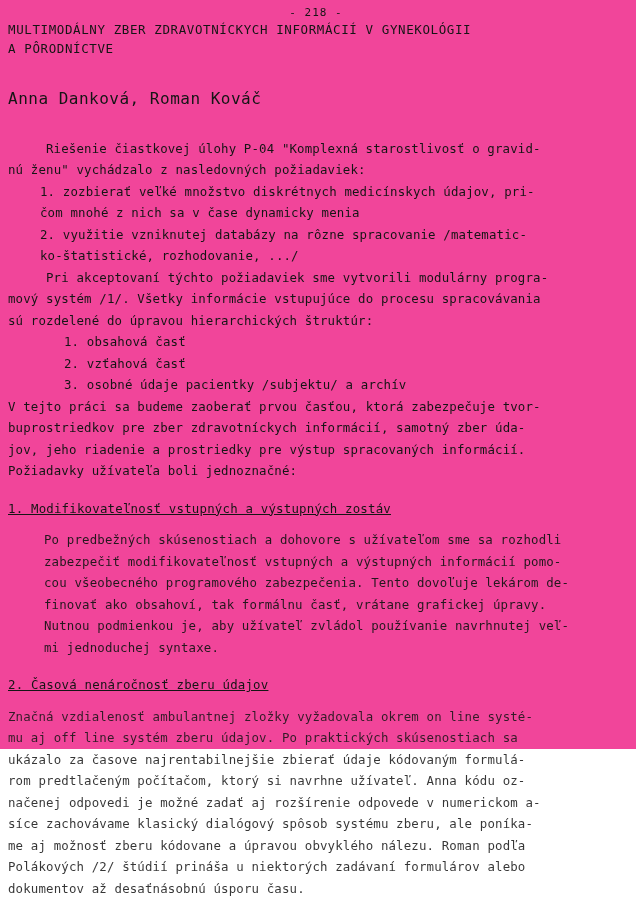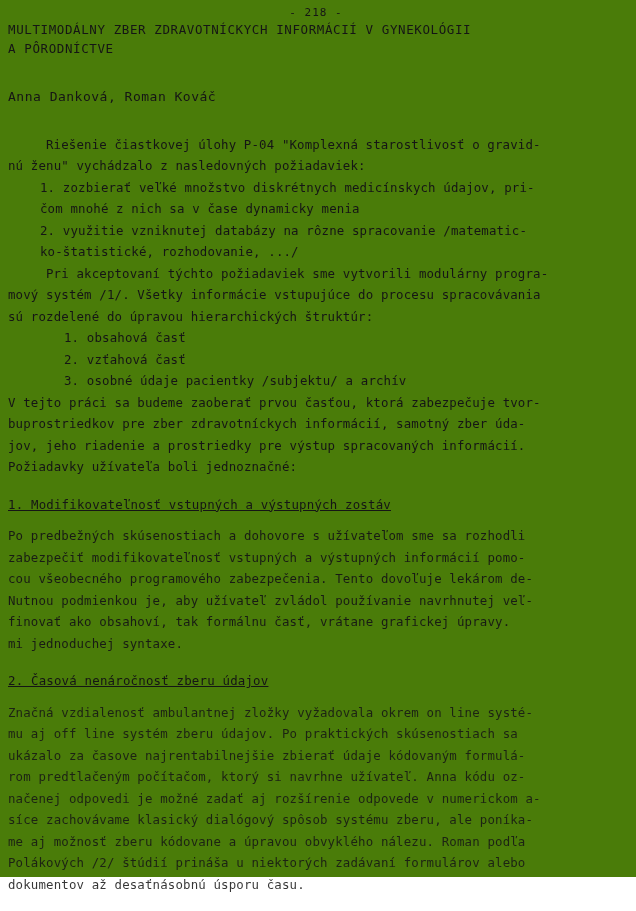--- a/index.html
+++ b/index.html
@@ -10,22 +10,22 @@
   body {
     width: 636px;
     height: 911px;
     overflow: hidden;
     font-family: "DejaVu Sans Mono", monospace;
     color: #1a1a1a;
   }
   .page {
     position: relative;
     width: 636px;
-    height: 877px;
-    background: #4d7c0f;
+    height: 749px;
+    background: #ec4899;
     padding: 4px;
     box-sizing: border-box;
     filter: contrast(1.05);
   }
   .inner {
     position: absolute;
     left: 8px;
     top: 6px;
     width: 616px;
   }
@@ -39,21 +39,21 @@
   .title {
     font-size: 12.5px;
     letter-spacing: 0.6px;
     line-height: 1.55;
     font-family: "DejaVu Sans Mono", monospace;
     margin: 0;
     font-weight: 500;
     text-transform: uppercase;
   }
   .authors {
-    font-size: 13px;
+    font-size: 16px;
     letter-spacing: 0.5px;
     margin-top: 30px;
     font-family: "DejaVu Sans Mono", monospace;
   }
   .body-text {
     margin-top: 30px;
     font-size: 12.4px;
     line-height: 21.5px;
     letter-spacing: 0.15px;
     text-align: justify;
@@ -89,20 +89,21 @@
   }
   .section-head {
     margin-top: 16px;
     margin-bottom: 10px;
     font-size: 12.4px;
     letter-spacing: 0.2px;
     text-decoration: underline;
   }
   .faded {
     opacity: 0.93;
+    margin-left: 36px;
   }
   .bottom-fade {
     opacity: 0.86;
   }
 </style>
 </head>
 <body>
 
 <div class="page">
   <div class="inner">
@@ -156,22 +157,22 @@
         <div>jov, jeho riadenie a prostriedky pre výstup spracovaných informácií.</div>
         <div>Požiadavky užívateľa boli jednoznačné:</div>
       </div>
 
       <div class="section-head">1. Modifikovateľnosť vstupných a výstupných zostáv</div>
 
       <div class="para faded">
         <div>Po predbežných skúsenostiach a dohovore s užívateľom sme sa rozhodli</div>
         <div>zabezpečiť modifikovateľnosť vstupných a výstupných informácií pomo-</div>
         <div>cou všeobecného programového zabezpečenia. Tento dovoľuje lekárom de-</div>
+        <div>finovať ako obsahoví, tak formálnu časť, vrátane grafickej úpravy.</div>
         <div>Nutnou podmienkou je, aby užívateľ zvládol používanie navrhnutej veľ-</div>
-        <div>finovať ako obsahoví, tak formálnu časť, vrátane grafickej úpravy.</div>
         <div>mi jednoduchej syntaxe.</div>
       </div>
 
       <div class="section-head">2. Časová nenáročnosť zberu údajov</div>
 
       <div class="para bottom-fade">
         <div>Značná vzdialenosť ambulantnej zložky vyžadovala okrem on line systé-</div>
         <div>mu aj off line systém zberu údajov. Po praktických skúsenostiach sa</div>
         <div>ukázalo za časove najrentabilnejšie zbierať údaje kódovaným formulá-</div>
         <div>rom predtlačeným počítačom, ktorý si navrhne užívateľ. Anna kódu oz-</div>

